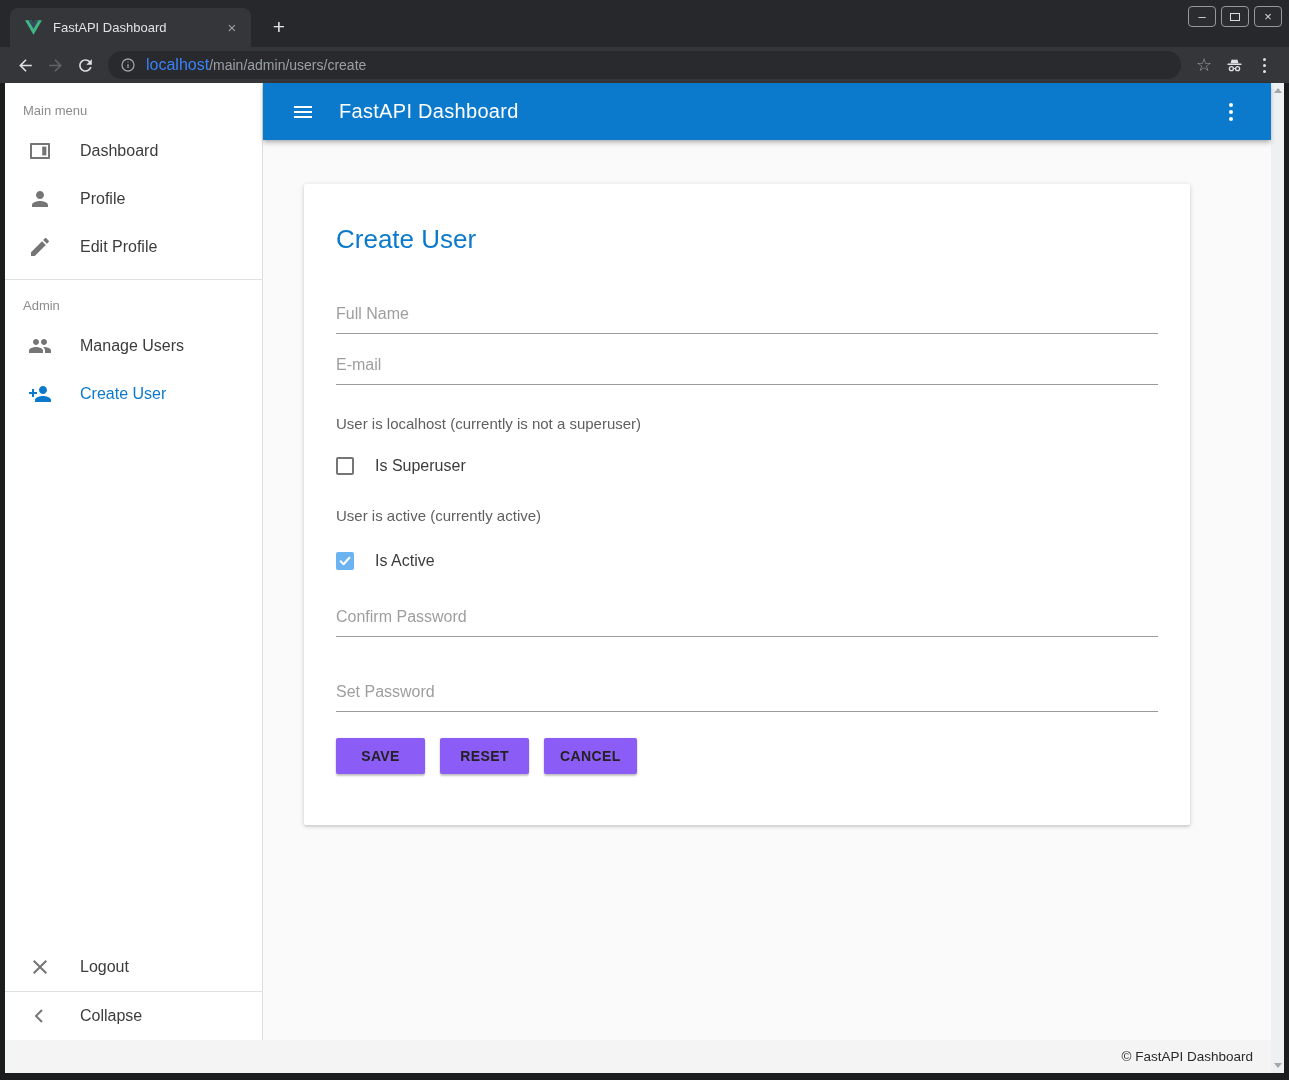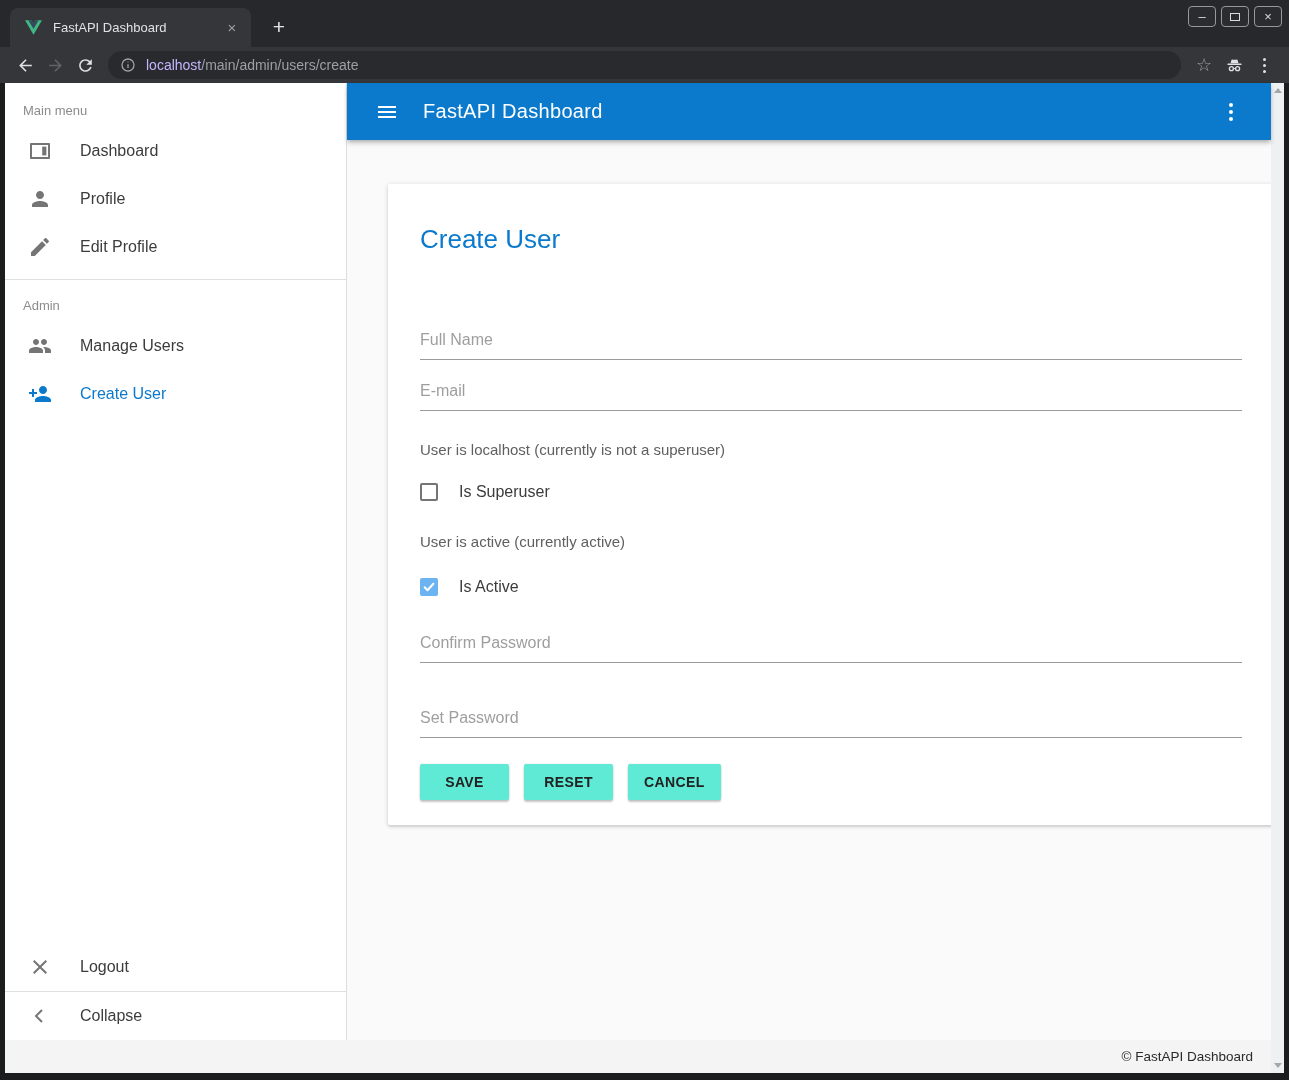--- a/index.html
+++ b/index.html
@@ -26,29 +26,29 @@
   .wc-max-glyph { width:10px; height:8px; border:1.5px solid #DADCE0; display:block; }
 
   .toolbar { position:absolute; top:47px; left:0; right:0; height:36px; background:#35363A;
              display:flex; align-items:center; padding:0 10px; }
   .nav-btn { width:30px; height:28px; display:flex; align-items:center; justify-content:center;
              cursor:pointer; flex:0 0 auto; }
   .nav-btn svg { width:19px; height:19px; }
   .urlbar { flex:1; height:28px; background:#282A2E; border-radius:14px; display:flex;
             align-items:center; padding:0 12px; margin:0 8px; min-width:0; cursor:text; }
   .urlbar svg { width:16px; height:16px; margin-right:10px; flex:0 0 auto; }
-  .url-host { font-size:14px; color:#c4b5fd; }
+  .url-host { font-size:16px; color:#3b82f6; }
   .url-path { font-size:14px; color:#9AA0A6; }
   .star-glyph { font-size:18px; color:#9AA0A6; }
 
   
   .app { position:absolute; top:83px; left:5px; right:18px; bottom:40px; display:flex; background:#FAFAFA; }
 
   
-  .sidebar { width:342px; background:#FFFFFF; border-right:1px solid #DEDEDE;
+  .sidebar { width:258px; background:#FFFFFF; border-right:1px solid #DEDEDE;
              display:flex; flex-direction:column; padding-top:10px; flex:0 0 auto; }
   .side-label { font-size:13px; color:#8C8C8C; padding:10px 18px 9px 18px; }
   .side-item { display:flex; align-items:center; height:48px; padding-left:23px;
                font-size:16px; color:#3C3C3C; cursor:pointer; }
   .side-item .s-icon { width:24px; height:24px; margin-right:28px; flex:0 0 auto; }
   .side-item svg { width:24px; height:24px; fill:#757575; display:block; }
   .side-item.active { color:var(--primary); }
   .side-item.active svg { fill:var(--primary); }
   .side-divider { height:1px; background:#E0E0E0; margin:8px 0; }
   .side-spacer { flex:1; }
@@ -67,41 +67,41 @@
   .appbar .kebab i { width:4px; height:4px; background:#fff; border-radius:50%; }
   .kebab-dark { width:30px; height:28px; display:flex; flex-direction:column; gap:3px;
                 align-items:center; justify-content:center; cursor:pointer; }
   .kebab-dark i { width:3px; height:3px; background:#DEE1E6; border-radius:50%; }
 
   .content { flex:1; background:#FAFAFA; overflow:hidden; }
   .card { width:886px; height:641px; margin:44px 41px 0 41px; background:#fff; border-radius:2px;
           box-shadow:0 1px 5px rgba(0,0,0,.16), 0 2px 2px rgba(0,0,0,.08); padding:28px 32px; }
   .card-title { font-size:26px; font-weight:500; color:var(--primary); margin-top:12px; }
 
-  .tf { margin-top:70px; }
+  .tf { margin-top:44px; }
   .tf + .tf { margin-top:16px; }
   .tf input { width:100%; border:0; outline:0; border-bottom:1px solid #9A9A9A; background:transparent;
               font-size:16px; padding:6px 0 10px; color:#333;
               font-family:"Liberation Sans","DejaVu Sans",sans-serif; }
   .tf input::placeholder { color:#9E9E9E; opacity:1; }
 
   .hint { margin-top:30px; font-size:15px; color:#5F5F5F; }
   .cb-row { margin-top:25px; display:flex; align-items:center; gap:21px; cursor:pointer; }
   .cb { width:18px; height:18px; border-radius:2px; flex:0 0 auto; display:flex;
         align-items:center; justify-content:center; }
   .cb.unchecked { border:2px solid #757575; background:#fff; }
   .cb.checked { background:var(--cb-checked); }
   .cb svg { width:14px; height:14px; display:none; }
   .cb.checked svg { display:block; }
   .cb-label { font-size:16px; color:#3C3C3C; }
   .tf.pw1 { margin-top:40px; }
   .tf.pw2 { margin-top:32px; }
 
   .btn-row { margin-top:26px; display:flex; gap:15px; }
-  .btn { min-width:89px; height:36px; padding:0 16px; background:#5eead4; border:none;
+  .btn { min-width:89px; height:36px; padding:0 16px; background:#8b5cf6; border:none;
          border-radius:2px; box-shadow:0 2px 2px rgba(0,0,0,.22), 0 0 2px rgba(0,0,0,.12);
          font-size:14px; font-weight:600; color:#222; letter-spacing:.4px; cursor:pointer;
          font-family:"Liberation Sans","DejaVu Sans",sans-serif; }
 
   
   .footer { position:absolute; left:5px; right:18px; bottom:7px; height:33px; background:#F4F4F4;
             display:flex; align-items:center; justify-content:flex-end; padding-right:18px;
             font-size:13.5px; color:#2A2A2A; }
   .scrollbar { position:absolute; top:83px; right:5px; width:13px; bottom:7px; background:#EEF0F1;
                display:flex; flex-direction:column; justify-content:space-between;

